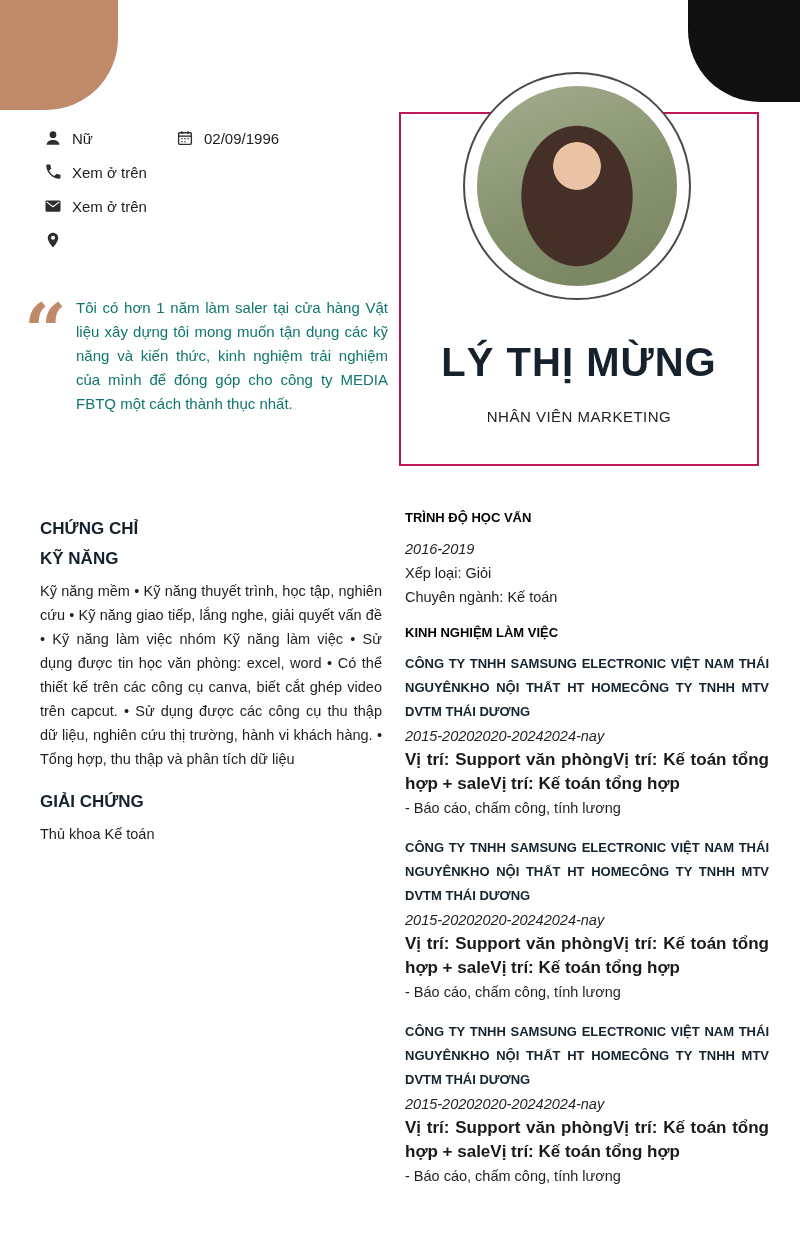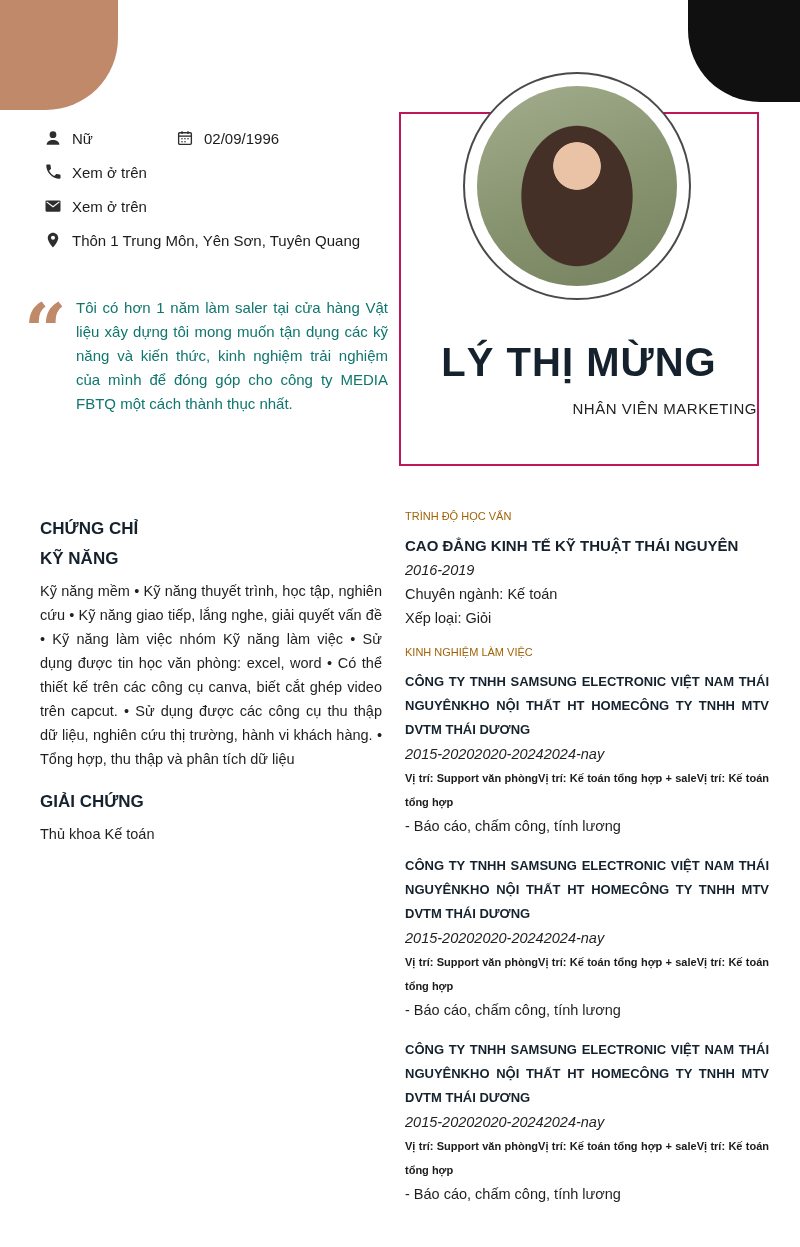--- a/index.html
+++ b/index.html
@@ -34,32 +34,32 @@
   .profile-box{position:absolute;left:399px;top:112px;width:356px;height:350px;border:2px solid #be185d;}
   .photo-ring{position:absolute;left:463px;top:72px;width:224px;height:224px;border:2px solid #4a4a4a;
     border-radius:50%;background:#fff;display:flex;align-items:center;justify-content:center;}
   .photo{width:200px;height:200px;border-radius:50%;
     background:
       radial-gradient(circle at 50% 40%, #eac3a6 0 15%, rgba(0,0,0,0) 15.5%),
       radial-gradient(ellipse 46% 58% at 50% 55%, #443026 0 60%, rgba(0,0,0,0) 61%),
       linear-gradient(160deg,#a3ad8e 0%,#87936f 55%,#76825f 100%);}
   .name{position:absolute;left:0;right:0;top:226px;text-align:center;font-size:40px;font-weight:bold;
     letter-spacing:1px;color:#15222e;}
-  .role{position:absolute;left:0;right:0;top:286px;text-align:right;font-size:15px;letter-spacing:.5px;color:#222;}
+  .role{position:absolute;left:0;right:0;top:294px;text-align:center;font-size:15px;letter-spacing:.5px;color:#222;}
 
   
   .right-col{position:absolute;left:405px;top:510px;width:364px;}
-  .rc-h{font-size:11px;font-weight:normal;color:#a16207;margin:0 0 12px;}
+  .rc-h{font-size:13px;font-weight:bold;color:#000000;margin:0 0 12px;}
   .edu-school{font-size:15px;font-weight:bold;line-height:24px;color:#15222e;margin:0;}
   .italic-line{font-style:italic;font-size:14.5px;line-height:24px;margin:0;color:#1f1f1f;}
   .line{font-size:14.5px;line-height:24px;margin:0;color:#1f1f1f;}
   .exp-h{margin-top:16px;}
   .job{margin-bottom:16px;}
   .job-company{font-size:13px;font-weight:bold;line-height:24px;text-align:justify;color:#15222e;margin:0;}
-  .job-pos{font-size:11px;font-weight:bold;line-height:24px;text-align:justify;margin:0;color:#1a1a1a;}
+  .job-pos{font-size:17px;font-weight:bold;line-height:24px;text-align:justify;margin:0;color:#1a1a1a;}
 </style>
 </head>
 <body>
 
 <div class="decor-left"></div>
 <div class="decor-right"></div>
 
 <div class="contact">
   <div class="c-row">
     <div class="c-item gender">
@@ -109,21 +109,20 @@
       <span>Xem ở trên</span>
     </div>
   </div>
   <div class="c-row">
     <div class="c-item">
       <span class="icon">
         <svg viewBox="0 0 24 24">
             <path d="M12 2.2c-3.9 0-7 3.1-7 7 0 5.2 7 12.6 7 12.6s7-7.4 7-12.6c0-3.9-3.1-7-7-7zm0 9.6a2.7 2.7 0 1 1 0-5.4 2.7 2.7 0 0 1 0 5.4z" fill="#2e2e2e"></path>
           </svg>
       </span>
-      <span>Thôn 1 Trung Môn, Yên Sơn, Tuyên Quang</span>
     </div>
   </div>
 </div>
 
 <div class="quote">
   <span class="quote-mark">“</span>
   <p>Tôi có hơn 1 năm làm saler tại cửa hàng Vật liệu xây dựng tôi mong muốn tận dụng các kỹ năng và kiến thức, kinh nghiệm trải nghiệm của mình để đóng góp cho công ty MEDIA FBTQ một cách thành thục nhất.</p>
 </div>
 
 <div class="left-col">
@@ -139,24 +138,23 @@
 <div class="profile-box">
   <div class="name">LÝ THỊ MỪNG</div>
   <div class="role">NHÂN VIÊN MARKETING</div>
 </div>
 <div class="photo-ring">
   <div class="photo"></div>
 </div>
 
 <div class="right-col">
   <h3 class="rc-h">TRÌNH ĐỘ HỌC VẤN</h3>
-  <p class="edu-school">CAO ĐẲNG KINH TẾ KỸ THUẬT THÁI NGUYÊN</p>
   <p class="italic-line">2016-2019</p>
+  <p class="line">Xếp loại: Giỏi</p>
   <p class="line">Chuyên ngành: Kế toán</p>
-  <p class="line">Xếp loại: Giỏi</p>
 
   <h3 class="rc-h exp-h">KINH NGHIỆM LÀM VIỆC</h3>
 
   <div class="job">
     <p class="job-company">CÔNG TY TNHH SAMSUNG ELECTRONIC VIỆT NAM THÁI NGUYÊNKHO NỘI THẤT HT HOMECÔNG TY TNHH MTV DVTM THÁI DƯƠNG</p>
     <p class="italic-line">2015-20202020-20242024-nay</p>
     <p class="job-pos">Vị trí: Support văn phòngVị trí: Kế toán tổng hợp + saleVị trí: Kế toán tổng hợp</p>
     <p class="line">- Báo cáo, chấm công, tính lương</p>
   </div>
 

